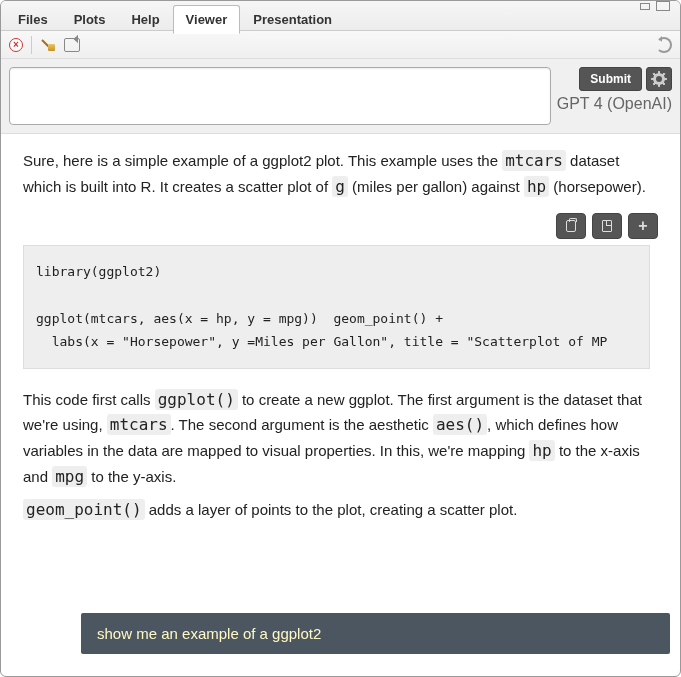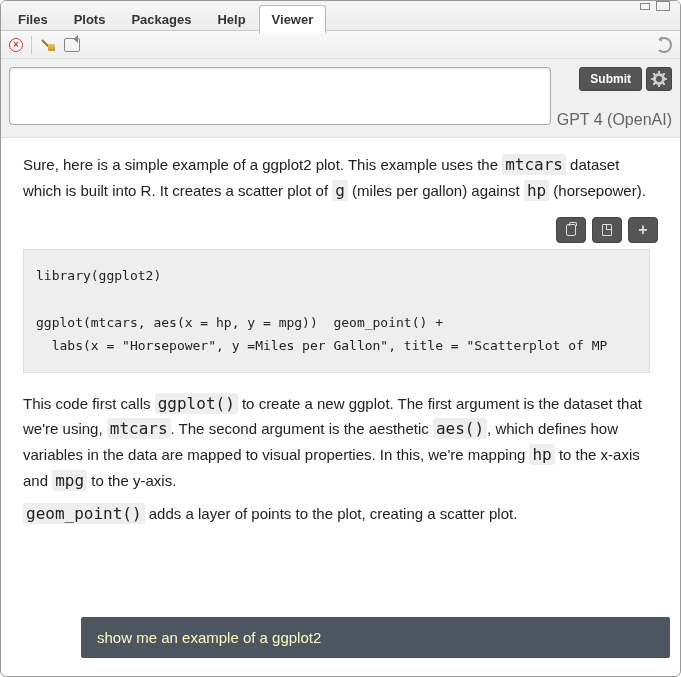--- a/index.html
+++ b/index.html
@@ -104,21 +104,21 @@
   }
   .input-row {
     display: flex; align-items: flex-start; gap: 6px;
     padding: 8px; background: #f0f0f0; border-bottom: 1px solid #ddd;
   }
   .chat-input {
     flex: 1; height: 58px; border: 1px solid #aaa; border-radius: 4px;
     background: #fff; padding: 6px; font-family: inherit; font-size: 13px;
     resize: none; box-shadow: inset 0 1px 2px rgba(0,0,0,0.08);
   }
-  .input-side { display: flex; flex-direction: column; gap: 20px; align-items: flex-end; }
+  .input-side { display: flex; flex-direction: column; gap: 4px; align-items: flex-end; }
   .side-btns { display: flex; gap: 4px; }
   .submit-btn {
     background: #555; color: #fff; border: 1px solid #444; border-radius: 3px;
     padding: 4px 10px; font-size: 12px; font-weight: 600; cursor: pointer;
   }
   .gear-btn {
     background: #555; border: 1px solid #444; border-radius: 3px;
     width: 26px; height: 24px; cursor: pointer;
     display: inline-flex; align-items: center; justify-content: center;
   }
@@ -173,23 +173,23 @@
     background: #4b5660; color: #fef9c3; padding: 12px 16px;
     font-size: 15px; border-radius: 2px;
   }
 </style>
 </head>
 <body>
 
 <div class="tabs">
   <div class="tab">Files</div>
   <div class="tab">Plots</div>
-  <div class="tab">Packages</div>
   <div class="tab">Help</div>
   <div class="tab active">Viewer</div>
+  <div class="tab">Presentation</div>
   <div class="tab-right">
     <span class="win-icon small"></span>
     <span class="win-icon"></span>
   </div>
 </div>
 
 <div class="toolbar">
   <span class="tb-btn close-circ">×</span>
   <span class="vsep"></span>
   <span class="tb-btn broom"></span>

